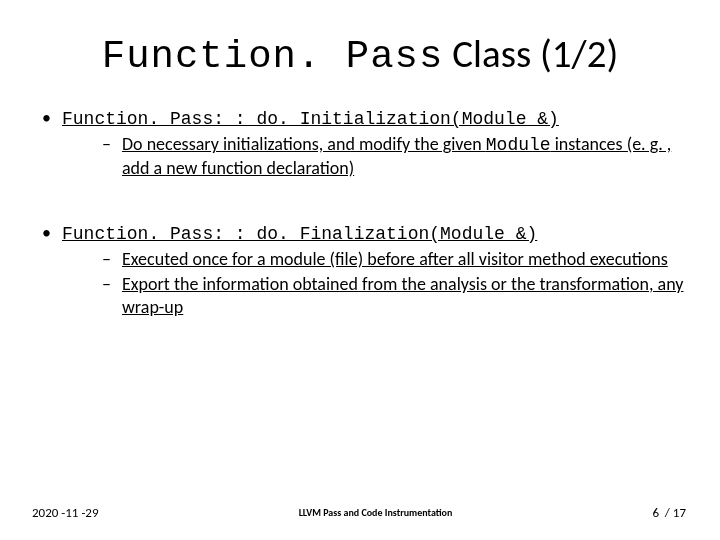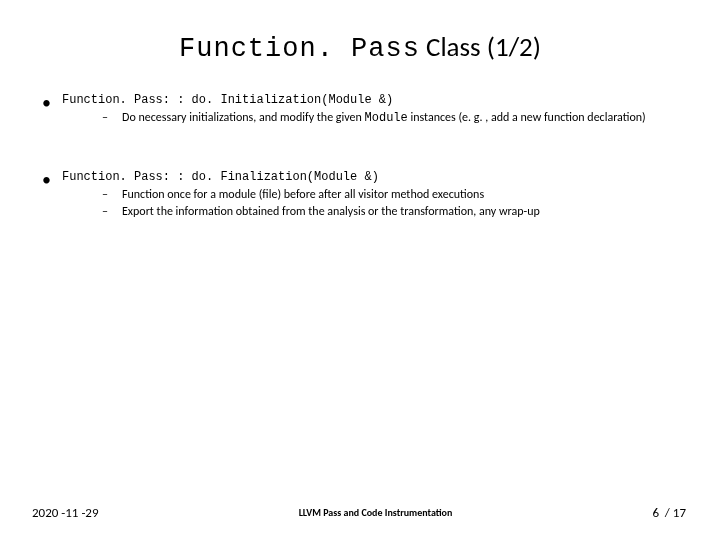--- a/index.html
+++ b/index.html
@@ -13,29 +13,30 @@
       overflow: hidden;
     }
     .slide {
       width: 100%;
       height: 100%;
       padding: 24px 36px 0 36px;
       position: relative;
     }
     .title {
       text-align: center;
-      font-size: 27px;
+      font-size: 39px;
       font-weight: 400;
       margin-bottom: 28px;
       margin-top: 6px;
     }
     .title .mono { font-family: "Courier New", Courier, monospace; letter-spacing: 1px; }
     .content {
-      font-size: 12px;
+      font-size: 18px;
       line-height: 1.28;
+      text-decoration: underline;
     }
     ul { list-style: none; }
     li.bullet {
       position: relative;
       padding-left: 26px;
       margin-bottom: 4px;
     }
     li.bullet::before {
       content: "•";
       position: absolute;
@@ -92,21 +93,21 @@
             <span>Do necessary initializations, and modify the given </span><span class="mono-inline">Module</span><span> instances (e. g. , add a new function declaration)</span>
           </li>
         </ul>
       </li>
     </ul>
 
     <ul class="block2">
       <li class="bullet">
         <span class="mono">Function. Pass: : do. Finalization(Module &amp;)</span>
         <ul>
-          <li class="sub">Function once for a module (file) before after all visitor method executions</li>
+          <li class="sub">Executed once for a module (file) before after all visitor method executions</li>
           <li class="sub">Export the information obtained from the analysis or the transformation, any wrap-up</li>
         </ul>
       </li>
     </ul>
   </div>
 
   <div class="footer">
     <span>2020 -11 -29</span>
     <span class="footer-center">LLVM Pass and Code Instrumentation</span>
     <span class="footer-right">6  / 17</span>

